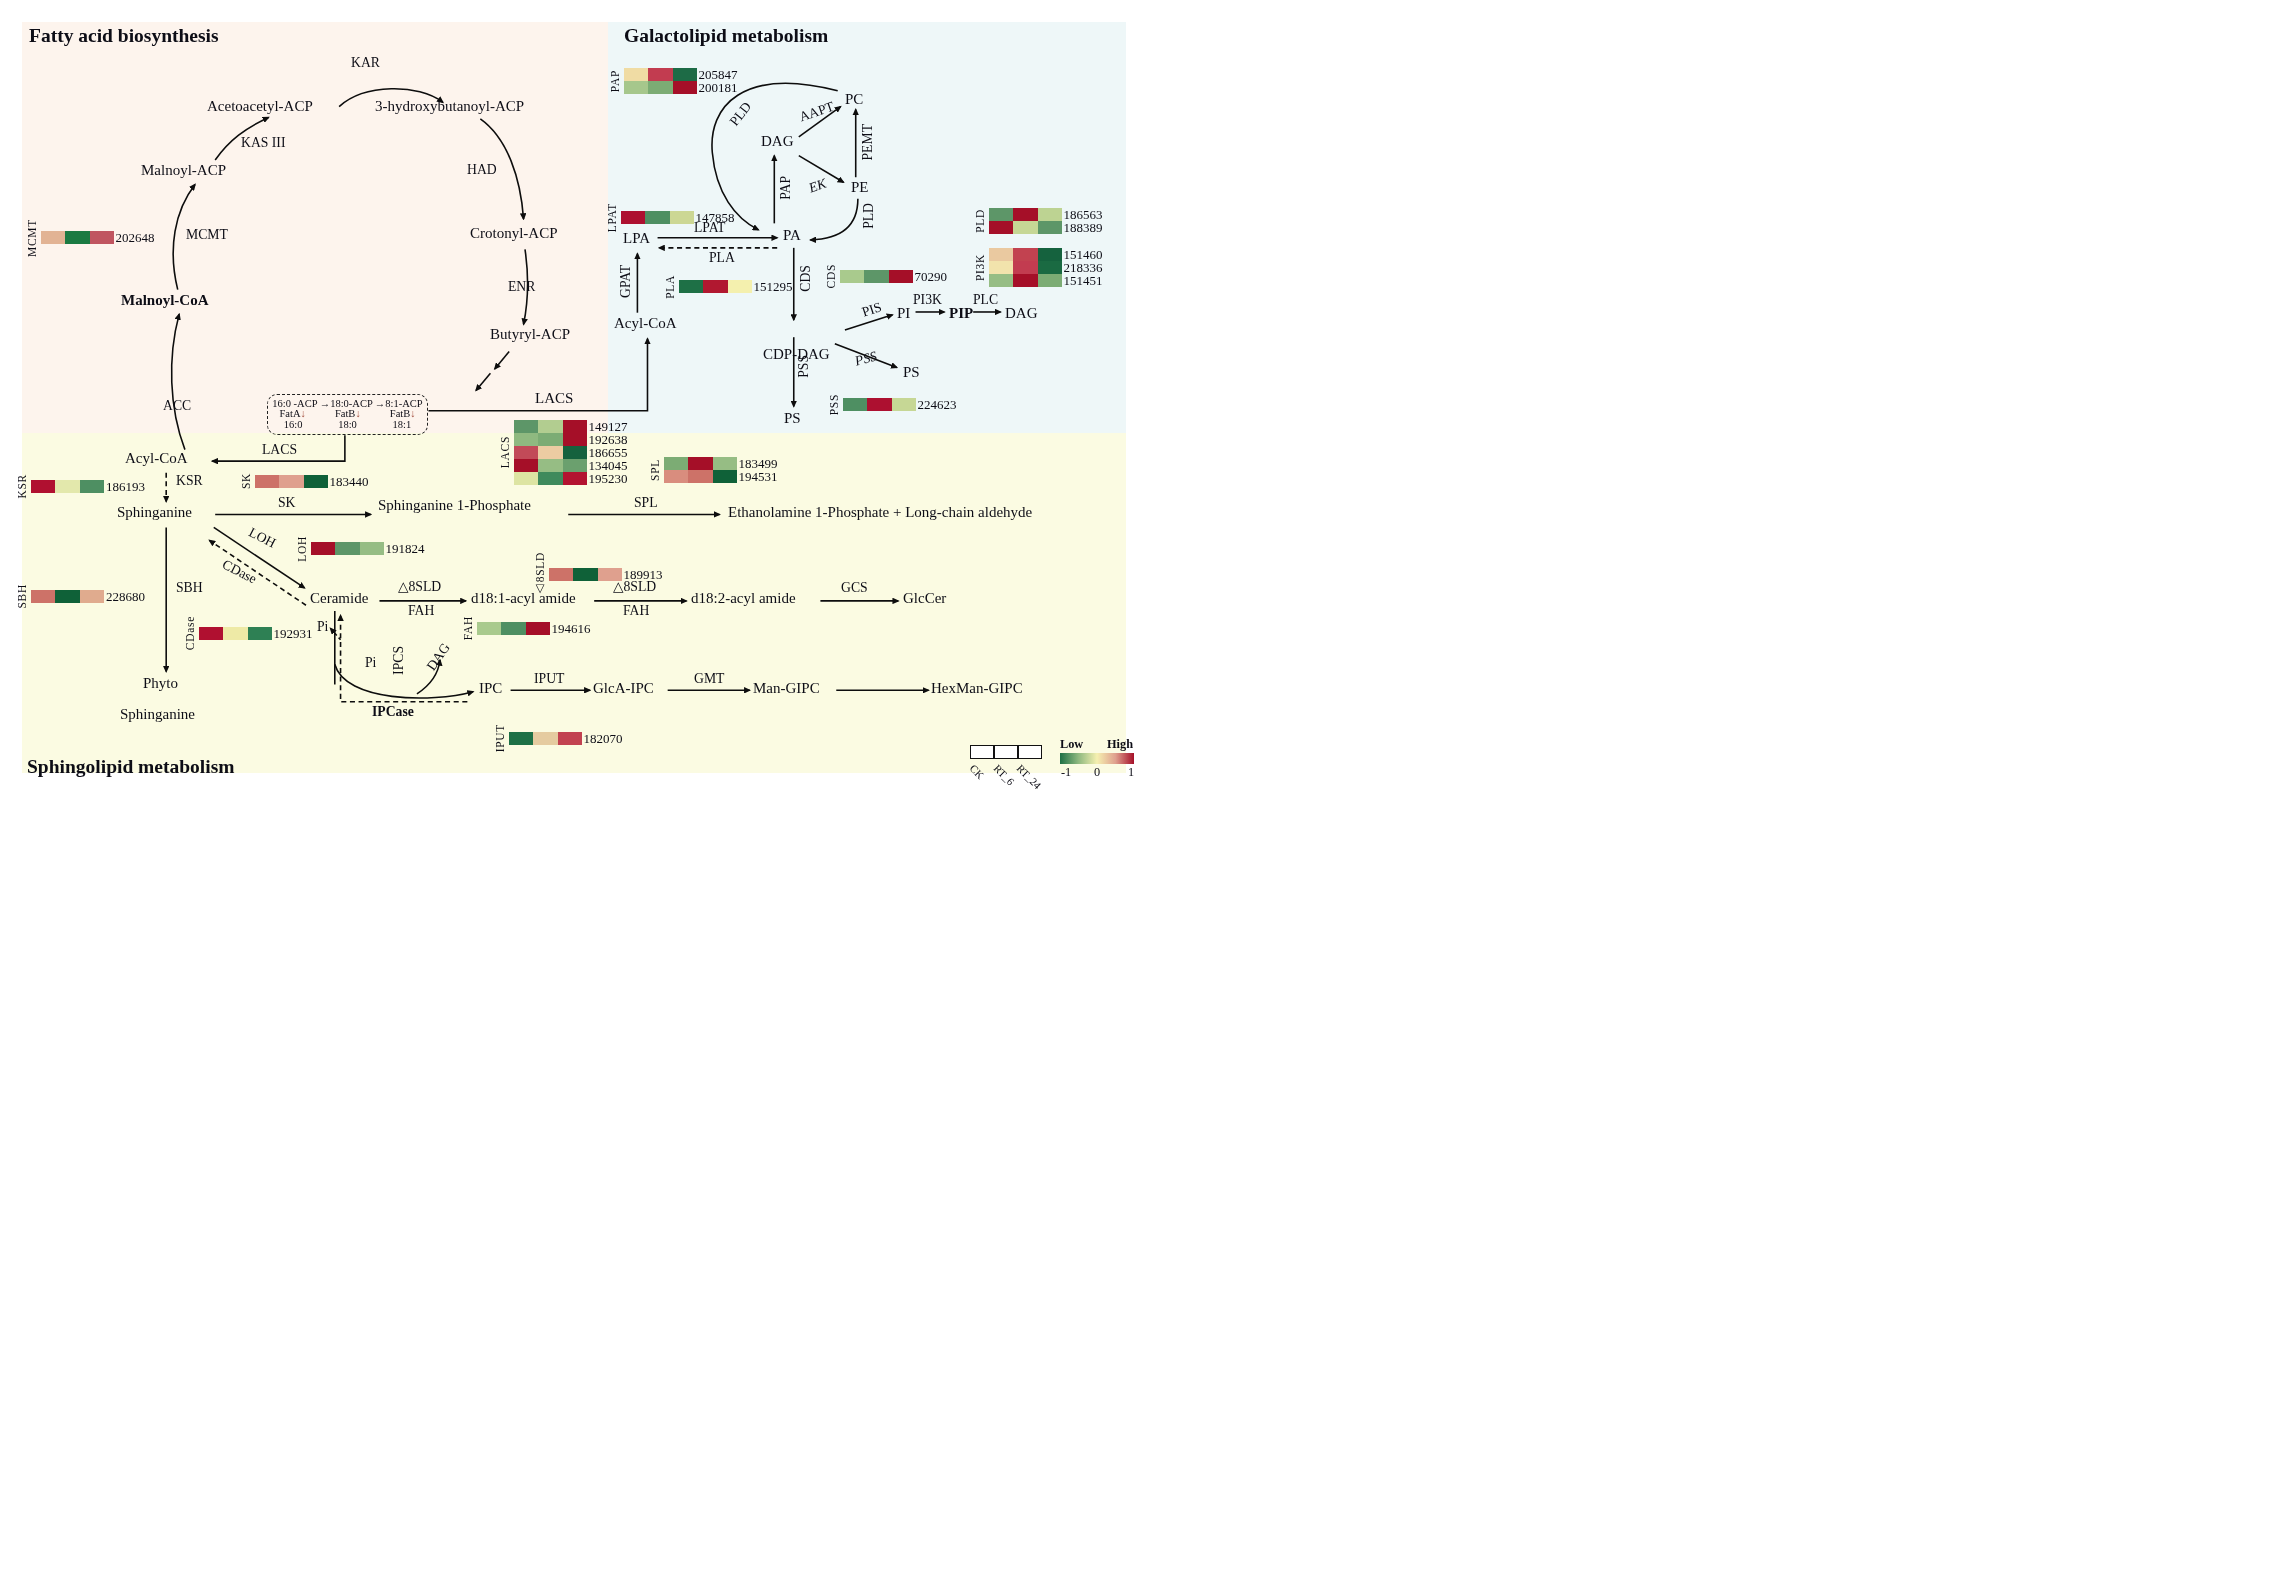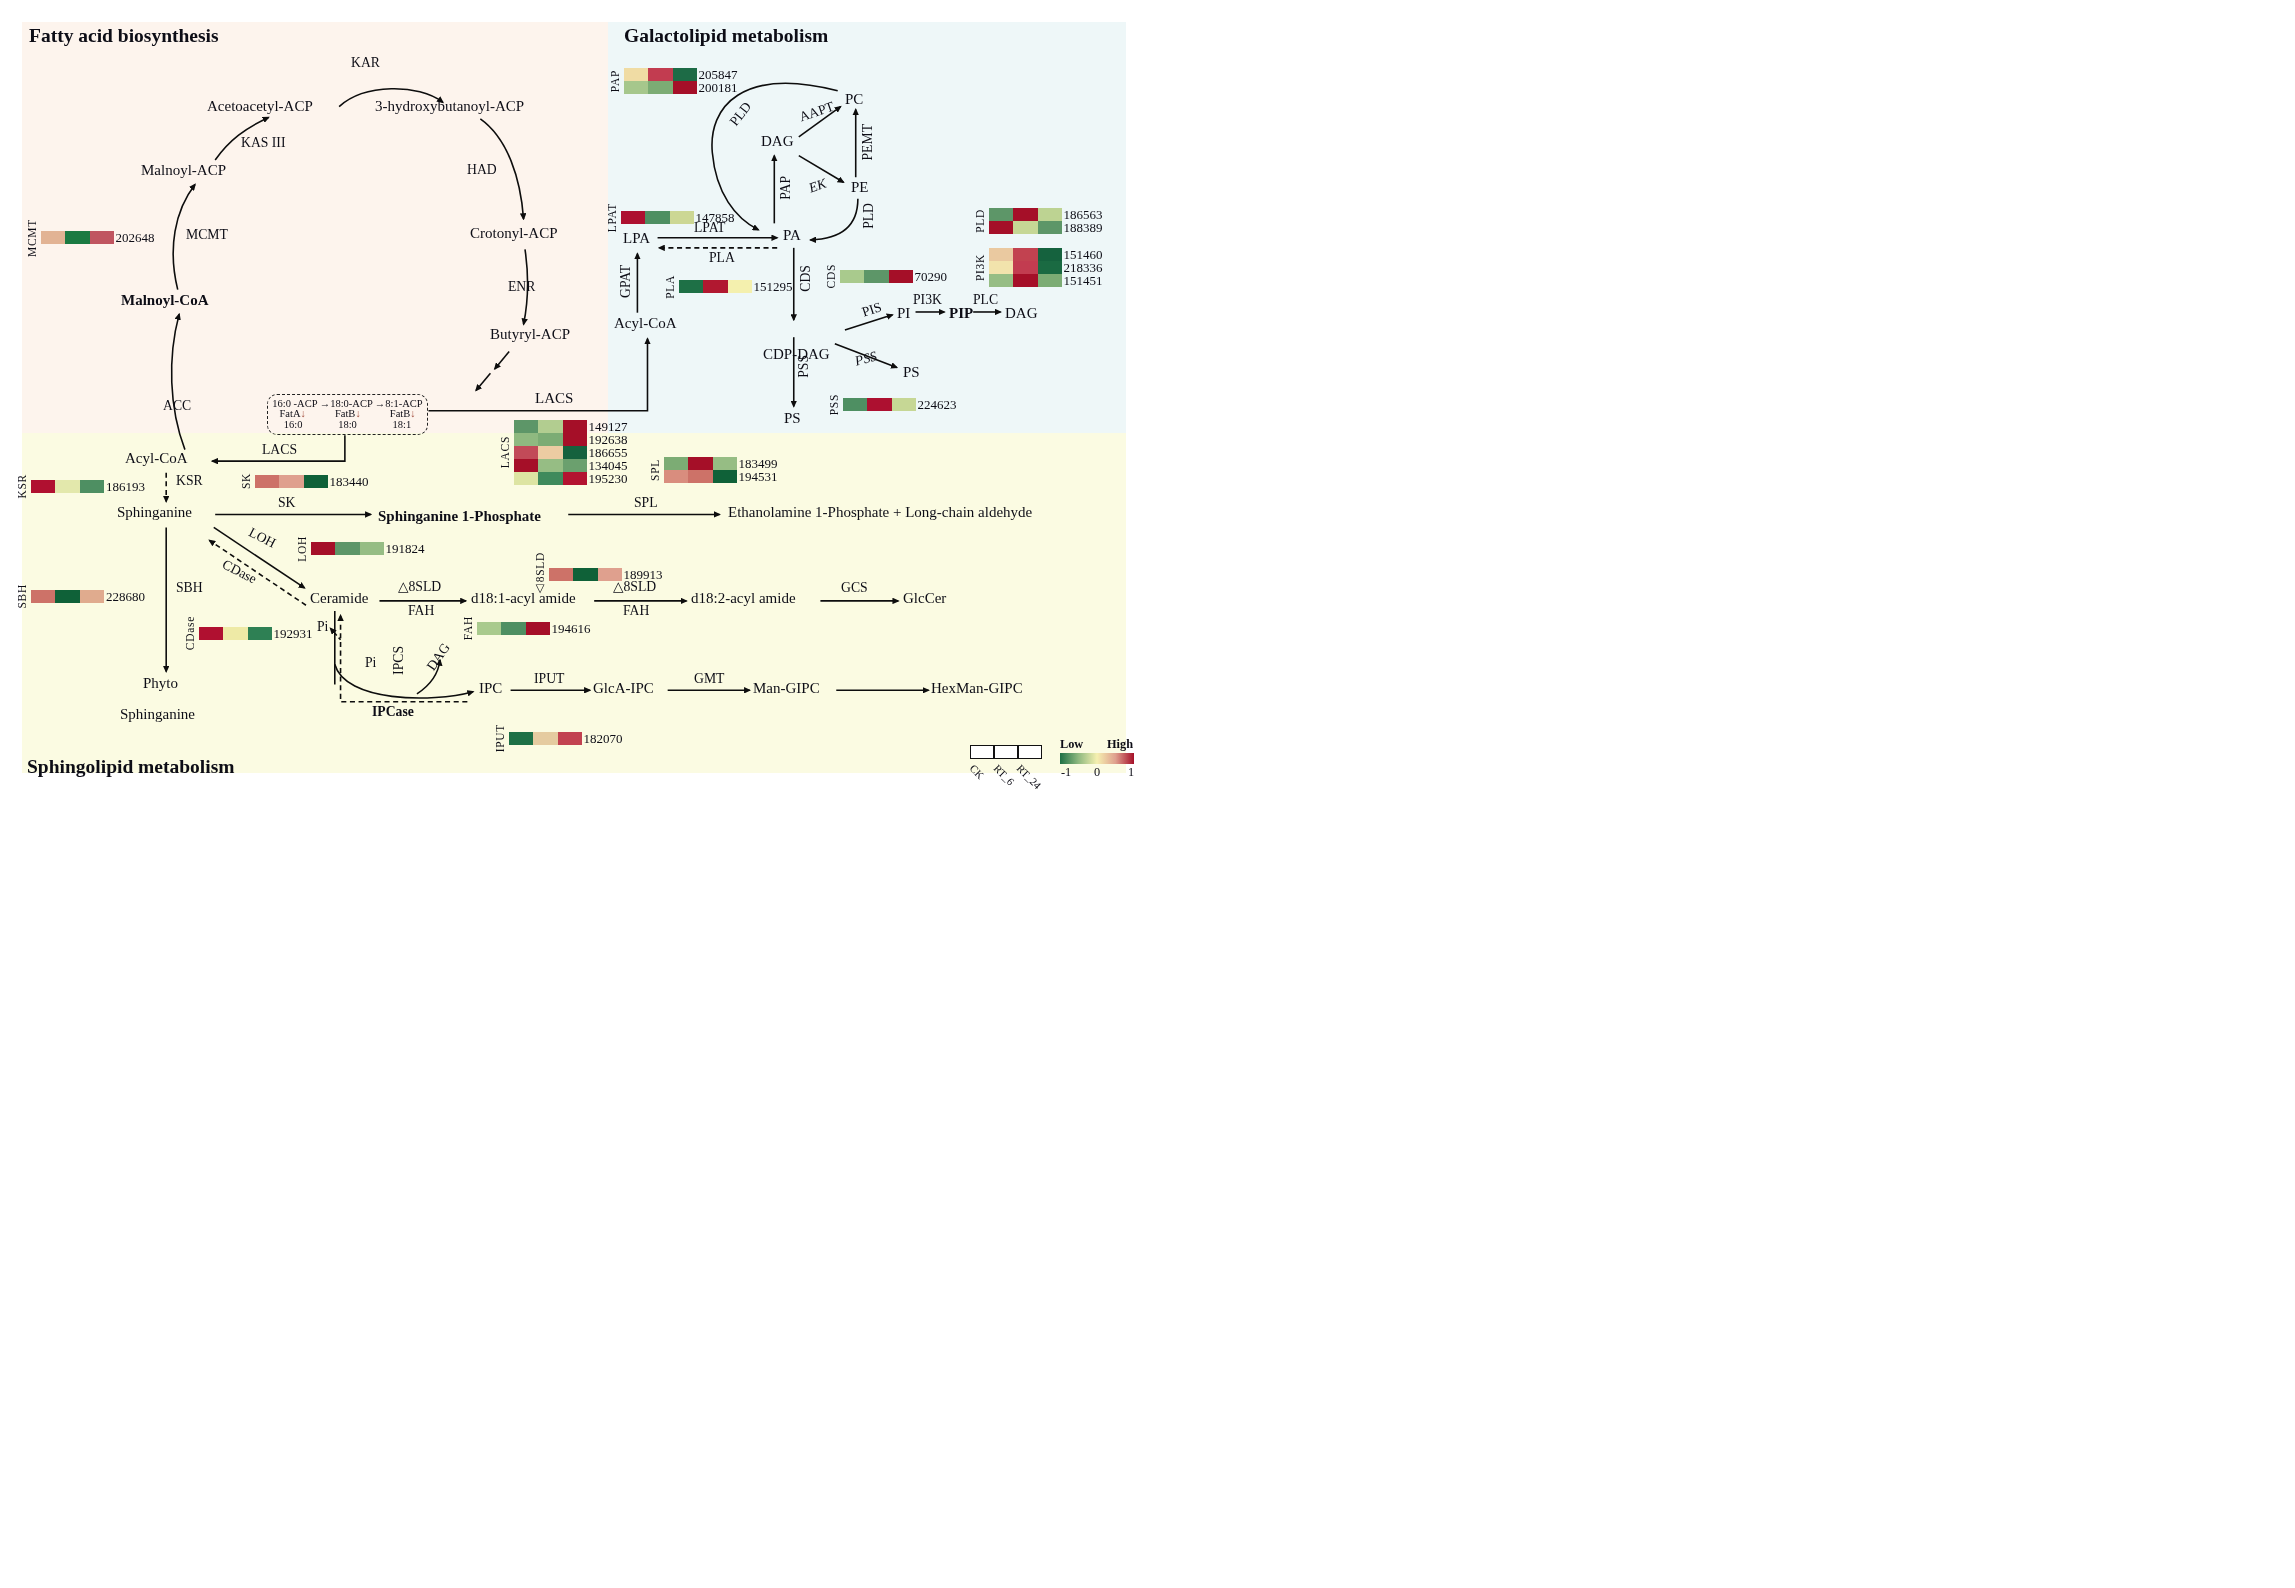--- a/index.html
+++ b/index.html
@@ -159,21 +159,21 @@
   <span class="lb e" style="left:973px;top:293px;text-align:right;">PLC</span>
   <span class="lb n" style="left:1005px;top:306px;">DAG</span>
   <span class="lb e v" style="left:797px;top:355px;">PSS</span>
   <span class="lb e it" style="left:855px;top:352px;transform:rotate(-15deg);">PSS</span>
   <span class="lb n" style="left:903px;top:365px;">PS</span>
   <span class="lb n" style="left:784px;top:411px;">PS</span>
 
   <span class="lb e" style="left:176px;top:474px;">KSR</span>
   <span class="lb n" style="left:117px;top:505px;">Sphinganine</span>
   <span class="lb e" style="left:278px;top:496px;">SK</span>
-  <span class="lb n" style="left:378px;top:509px;font-weight:bold;">Sphinganine 1-Phosphate</span>
+  <span class="lb n" style="left:378px;top:498px;">Sphinganine 1-Phosphate</span>
   <span class="lb e" style="left:634px;top:496px;">SPL</span>
   <span class="lb n" style="left:728px;top:505px;">Ethanolamine 1-Phosphate + Long-chain aldehyde</span>
   <span class="lb e" style="left:248px;top:531px;transform:rotate(27deg);">LOH</span>
   <span class="lb e" style="left:221px;top:565px;transform:rotate(27deg);">CDase</span>
   <span class="lb e" style="left:176px;top:581px;">SBH</span>
   <span class="lb n" style="left:310px;top:591px;">Ceramide</span>
   <span class="lb e" style="left:398px;top:580px;">△8SLD</span>
   <span class="lb e" style="left:408px;top:604px;">FAH</span>
   <span class="lb n" style="left:471px;top:591px;">d18:1-acyl amide</span>
   <span class="lb e" style="left:613px;top:580px;">△8SLD</span>

